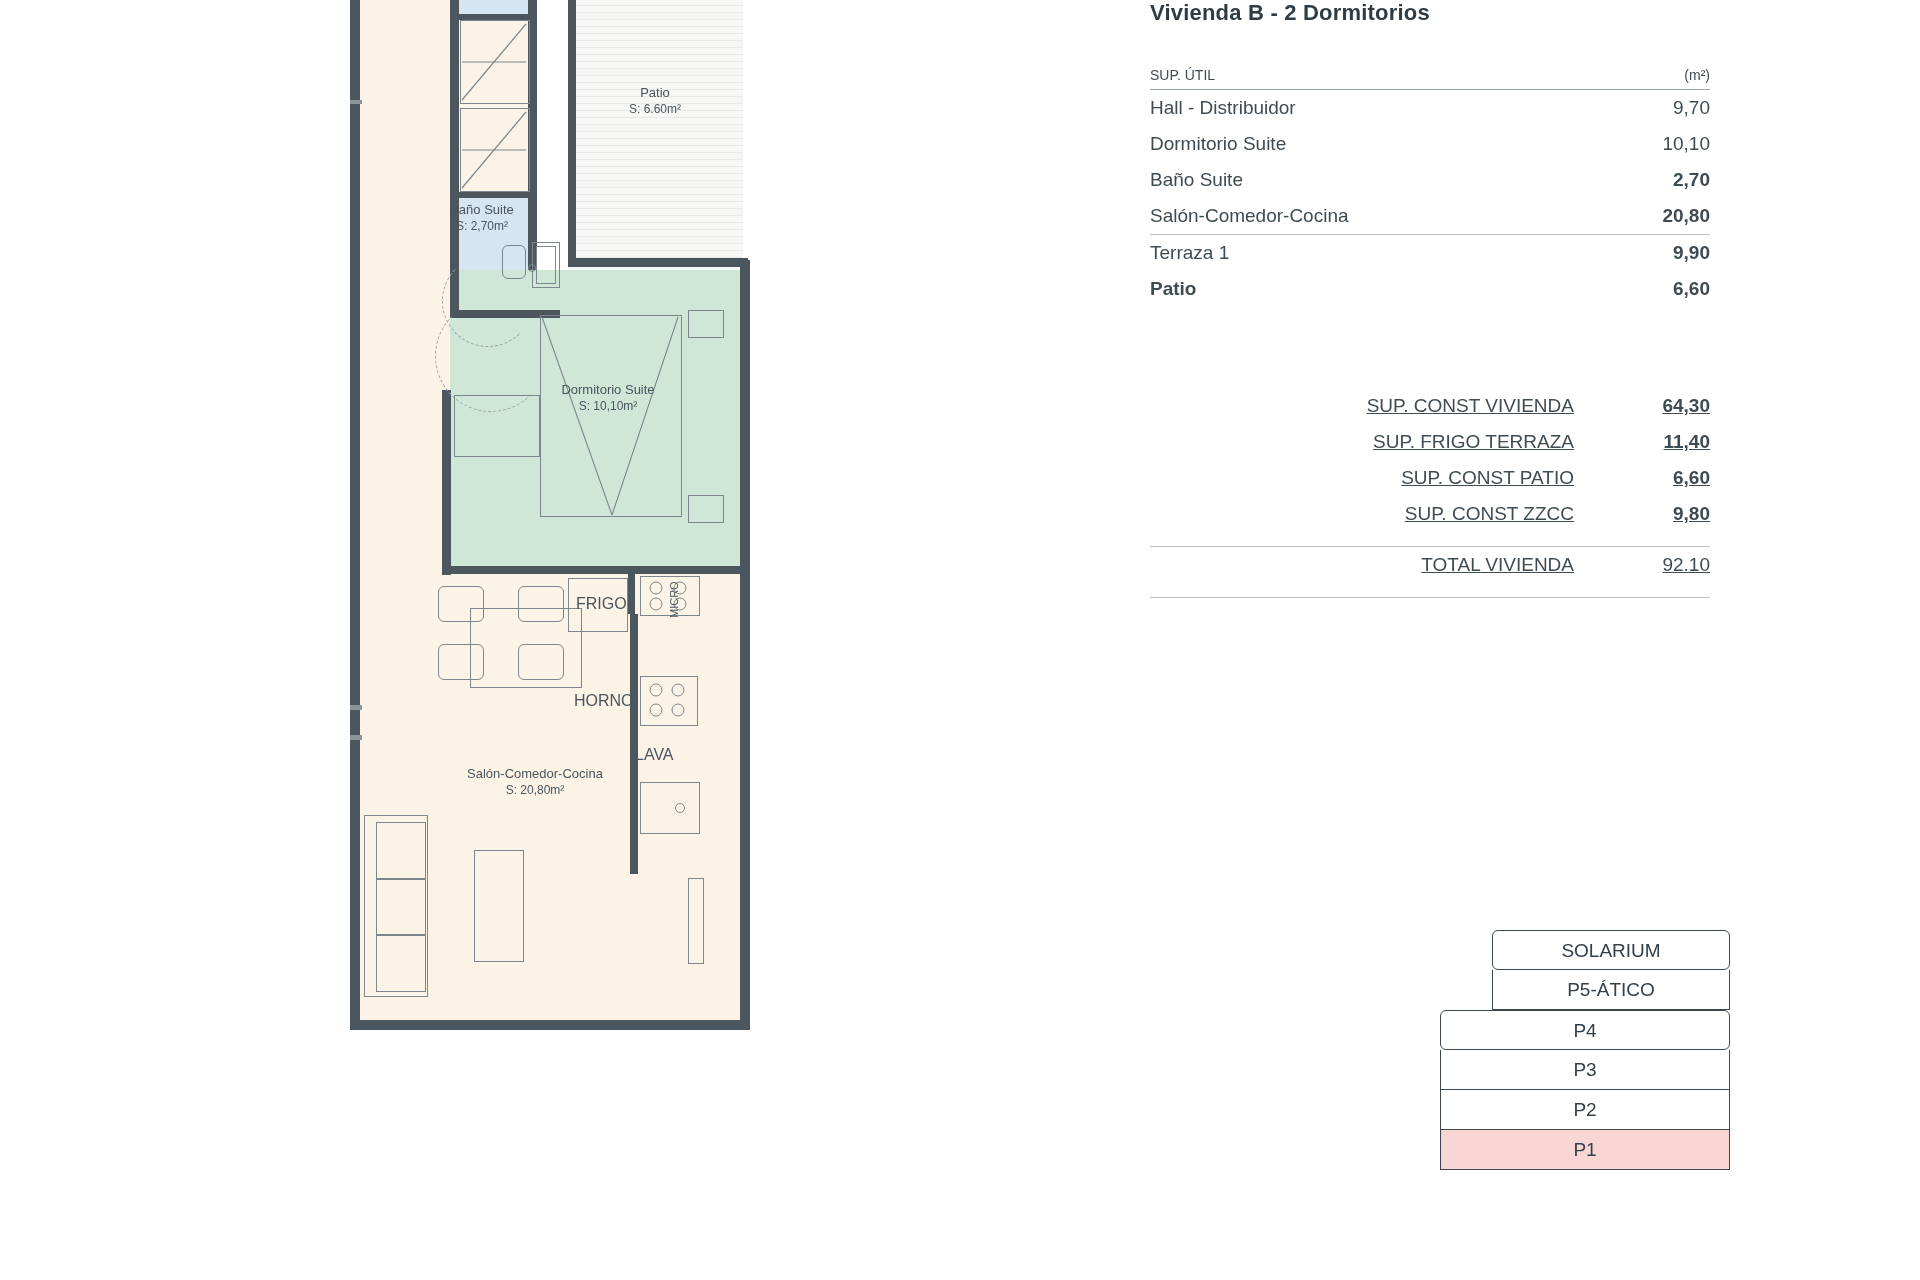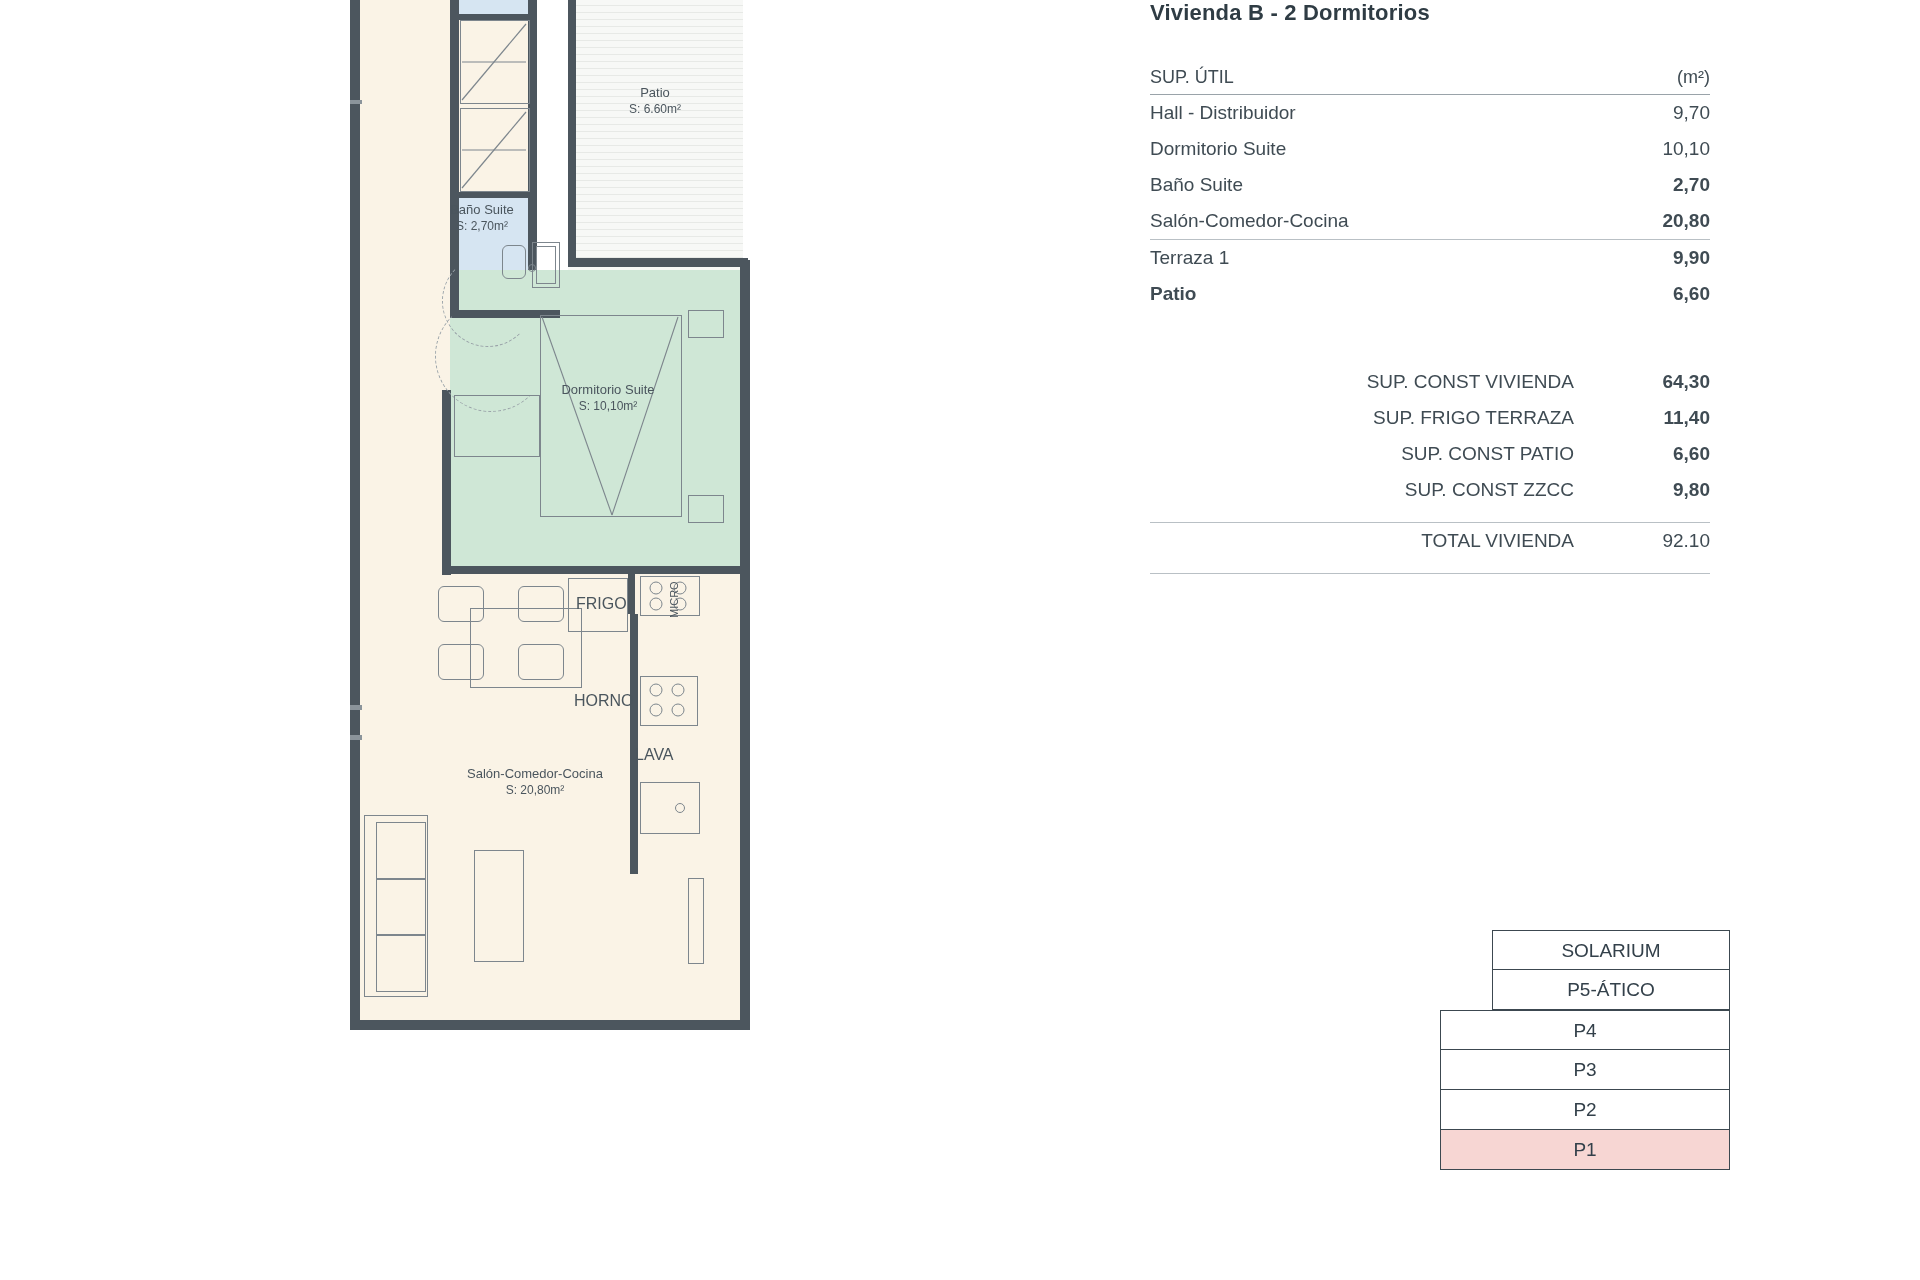--- a/index.html
+++ b/index.html
@@ -37,34 +37,34 @@
   .hatch{position:absolute;
     background:repeating-linear-gradient(to bottom,#e7e9e6 0px,#e7e9e6 1px,#f7f8f6 1px,#f7f8f6 7px);}
   .door-arc{position:absolute;border:1.2px dashed #9aa3a9;border-radius:50%;border-right-color:transparent;border-top-color:transparent;}
 
   
   .table-area{position:absolute;left:1150px;top:0px;width:560px;}
   .title{font-size:22px;font-weight:bold;color:#2f3c44;letter-spacing:.2px;}
   .tbl{width:100%;border-collapse:collapse;margin-top:34px;font-size:19px;color:#3f4b53;}
   .tbl td{padding:7px 0;}
   .tbl td.val{text-align:right;width:110px;}
-  .hdr td{font-size:18px;padding-bottom:6px;}
+  .hdr td{font-size:14px;padding-bottom:6px;}
   .rule td{border-bottom:1.4px solid #9aa3a9;padding:0;height:0;}
   .rule-thin td{border-bottom:1px solid #b9c0c5;padding:0;height:0;}
   .bold{font-weight:bold;}
   .sub{padding-left:78px;}
-  .tbl2{width:100%;border-collapse:collapse;margin-top:52px;font-size:19px;color:#3f4b53;}
+  .tbl2{width:100%;border-collapse:collapse;margin-top:81px;font-size:19px;color:#3f4b53;text-decoration:underline;}
   .tbl2 td{padding:7px 0;}
   .tbl2 td.lab{text-align:right;padding-right:26px;}
   .tbl2 td.val{text-align:right;width:110px;}
 
   
   .stack{position:absolute;left:1440px;top:930px;width:290px;font-size:19px;color:#33404a;}
   .flr{border:1.4px solid #3c4850;border-top:none;height:40px;line-height:40px;text-align:center;background:#fff;box-sizing:border-box;}
-  .flr.first{border-top:1.4px solid #3c4850;}
+  .flr.first{border-top:1.4px solid #3c4850;border-radius:6px;}
   .flr.narrow{margin-left:52px;}
   .flr.hl{background:#f7d6d3;}
 </style>
 </head>
 <body>
 
 <div class="canvas">
 
   <div class="plan">
 

